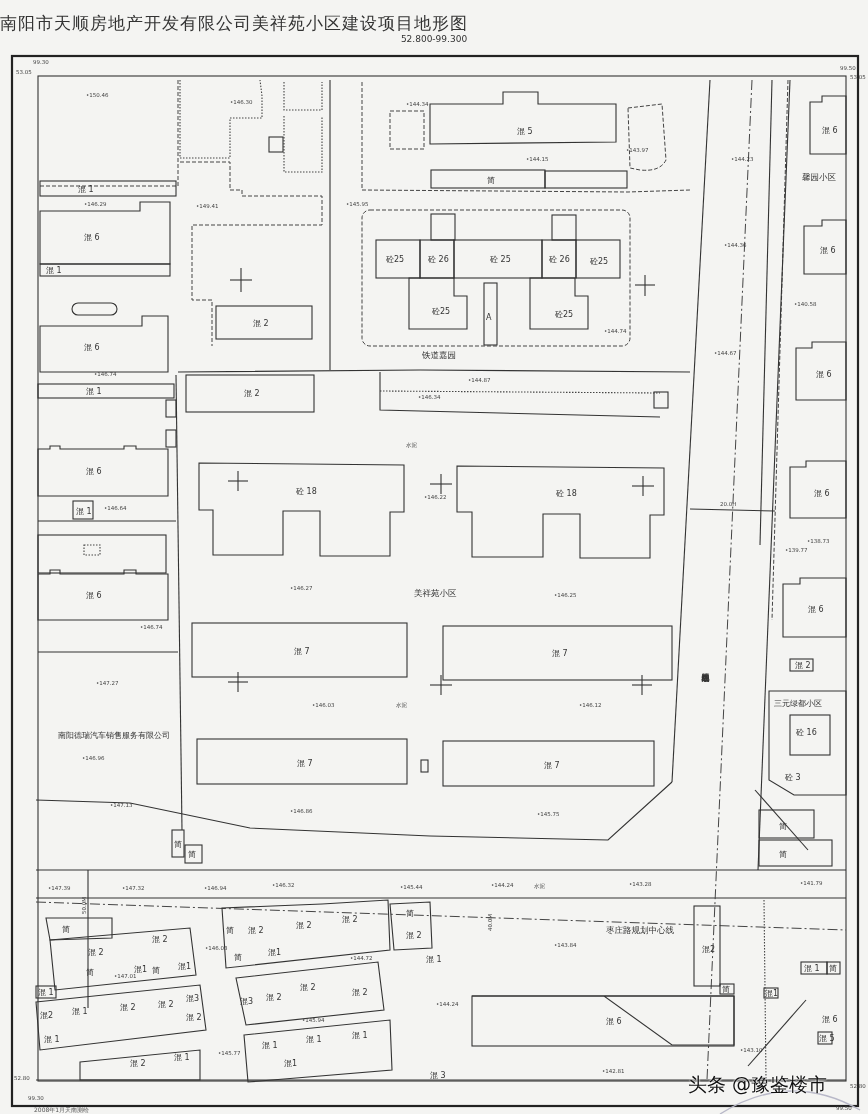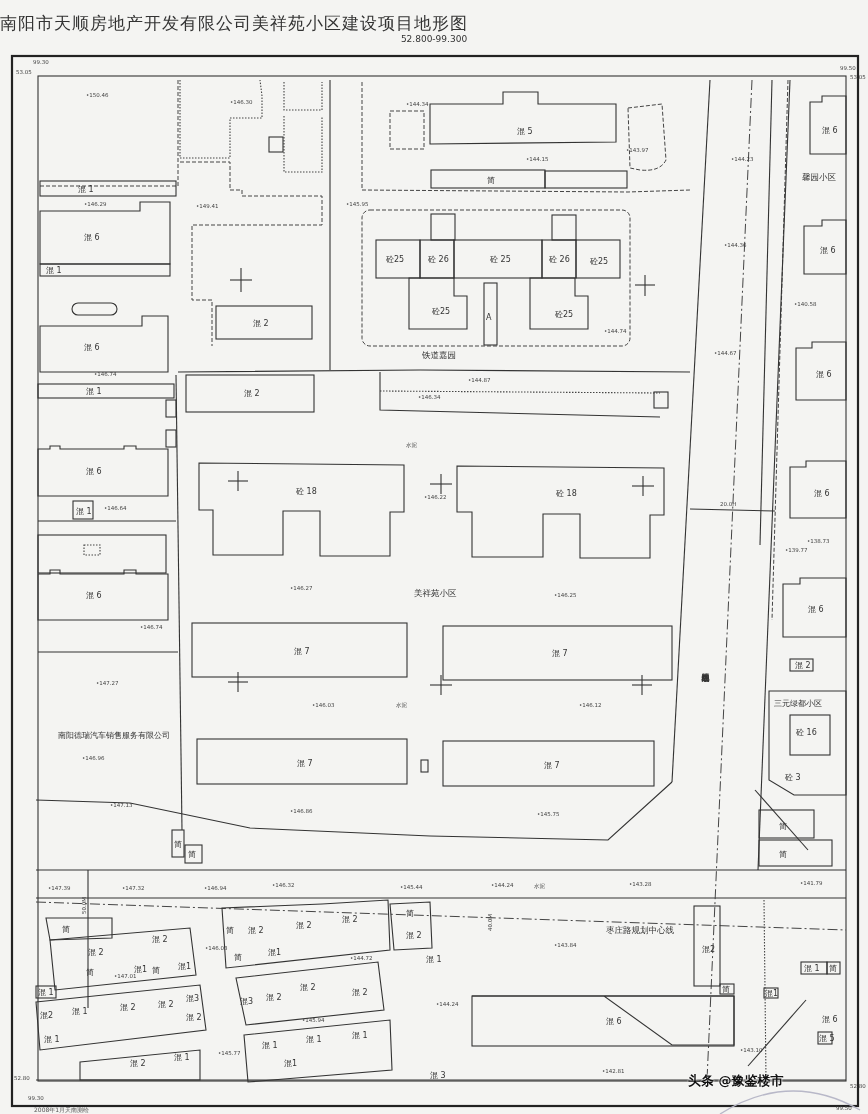--- a/index.html
+++ b/index.html
@@ -8,21 +8,21 @@
   .subtitle{position:absolute;left:0;top:34px;width:868px;text-align:center;font-size:9px;color:#333;}
   svg{position:absolute;left:0;top:0;}
   .b{fill:none;stroke:#333;stroke-width:1.1;}
   .bt{fill:none;stroke:#222;stroke-width:2.2;}
   .d{fill:none;stroke:#444;stroke-width:1;stroke-dasharray:4 2;}
   .dt{fill:none;stroke:#444;stroke-width:1.1;stroke-dasharray:1.5 1.5;}
   .cl{fill:none;stroke:#444;stroke-width:1;stroke-dasharray:10 3 2 3;}
   .lbl{font-size:8px;fill:#333;font-family:"DejaVu Sans",sans-serif;}
   .sm{font-size:5.5px;fill:#444;font-family:"DejaVu Sans",sans-serif;}
   .big{font-size:8.5px;fill:#333;font-family:"DejaVu Sans",sans-serif;}
-  .wm{position:absolute;left:688px;top:1072px;font-size:13px;color:#111;font-weight:bold;text-shadow:0 0 2px #fff,0 0 2px #fff;}
+  .wm{position:absolute;left:688px;top:1072px;font-size:19px;color:#111;font-weight:normal;text-shadow:0 0 2px #fff,0 0 2px #fff;}
   .foot{position:absolute;left:34px;top:1106px;font-size:6px;color:#555;}
 </style>
 </head>
 <body>
 
 <div class="title">南阳市天顺房地产开发有限公司美祥苑小区建设项目地形图</div>
 <div class="subtitle">52.800-99.300</div>
 
 <svg width="868" height="1114" viewBox="0 0 868 1114">
 

